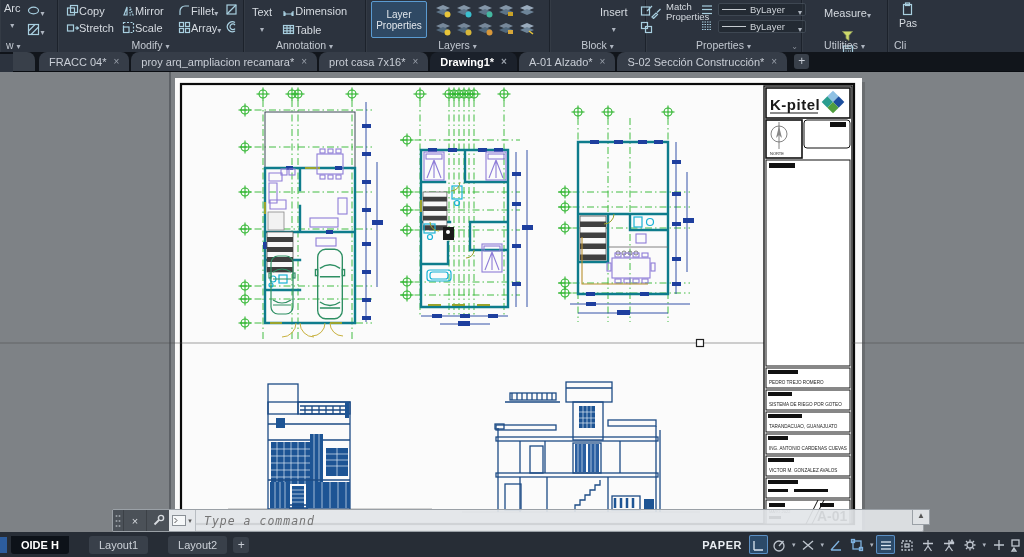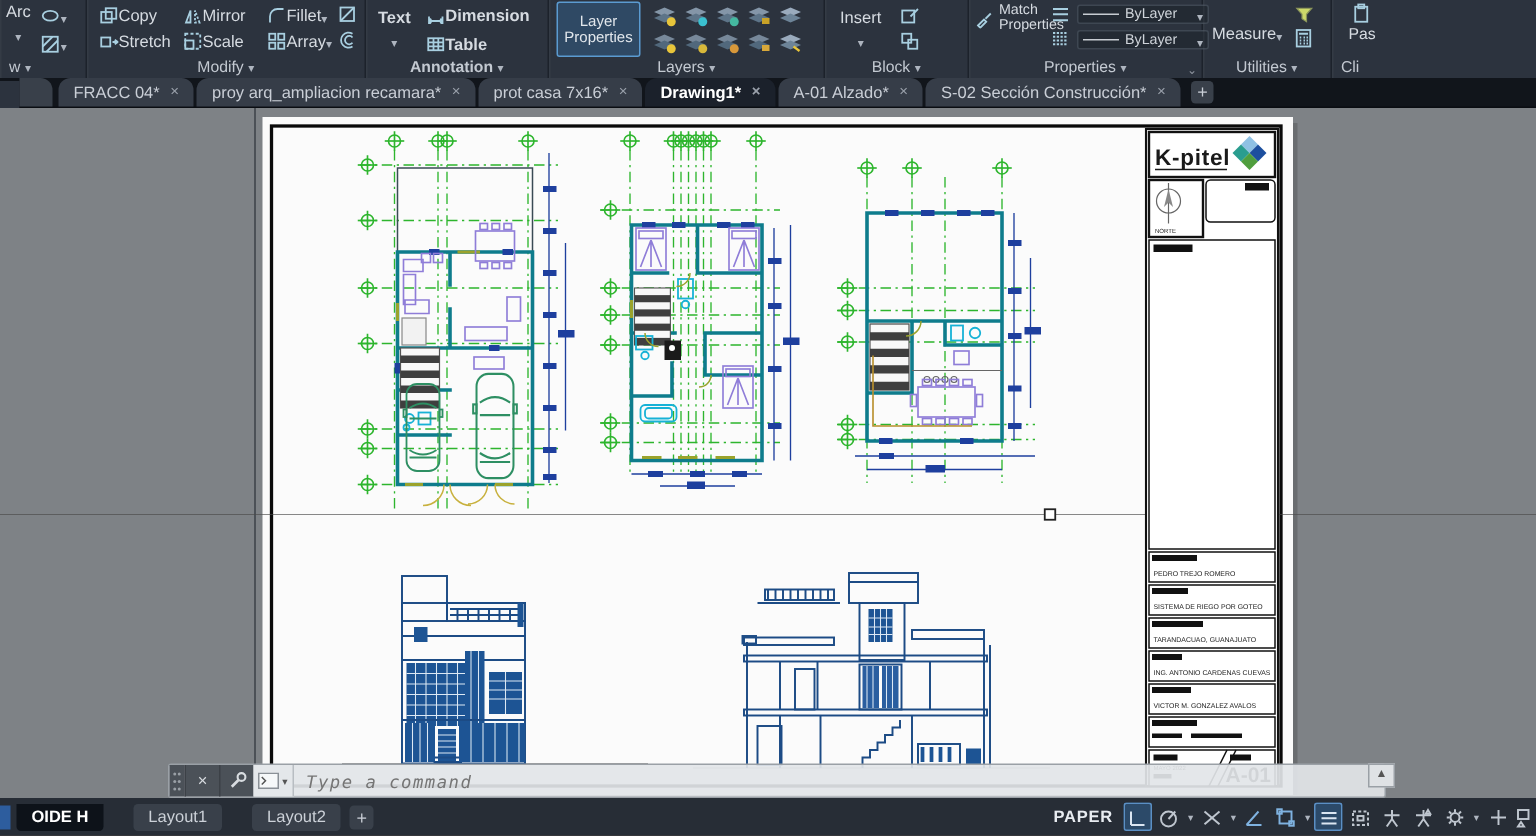--- a/index.html
+++ b/index.html
@@ -168,21 +168,21 @@
             <path d="M2,11 L11,2"></path>
           </svg>
         <svg class="micon" width="13" height="13">
             <path d="M10,2.5 A5,5 0 1 0 10,11"></path>
             <path d="M10,5 A2.8,2.8 0 1 0 10,8.5"></path>
           </svg>
       </div>
       <div class="pf"><span>Modify</span><span class="caret"></span></div>
     </div>
 
-    <div class="p" style="width:122px;font-weight:bold;">
+    <div class="p" style="width:122px;">
       <div style="display:flex;padding:2px 0 0 8px;gap:10px;">
         <div style="display:flex;flex-direction:column;align-items:center;padding-top:4px;">
           <span class="rlbl">Text</span>
           <span class="caret"></span>
         </div>
         <div style="display:flex;flex-direction:column;gap:2px;">
           <span class="rrow">
             <svg class="micon" width="13" height="13">
                 <path d="M2,10 H11 M3.5,8.5 L2,10 L3.5,11.5 M9.5,8.5 L11,10 L9.5,11.5 M2,7 V12 M11,7 V12"></path>
               </svg>
@@ -255,21 +255,21 @@
               <path d="M1,8 L8,5 L15,8 L8,11 Z" fill="#6d8498"></path>
               <path d="M10,9 L14,12" stroke="#e8c53a" stroke-width="1.5"></path>
             </svg>
         </div>
       </div>
       <div class="pf"><span>Layers</span><span class="caret"></span></div>
     </div>
 
     <div class="p" style="width:96px;">
       <div style="display:flex;padding:2px 0 0 10px;gap:12px;">
-        <div style="display:flex;flex-direction:column;align-items:center;padding-top:4px;">
+        <div style="display:flex;flex-direction:column;align-items:center;padding-top:4px;margin-left:40px;">
           <span class="rlbl">Insert</span>
           <span class="caret"></span>
         </div>
         <div style="display:flex;flex-direction:column;gap:4px;padding-top:2px;">
           <svg class="micon" width="14" height="13">
               <rect x="1.5" y="3" width="8" height="8"></rect>
               <path d="M7,7 L12,2" stroke="#d8b83a"></path>
             </svg>
           <svg class="micon" width="14" height="13">
               <rect x="1.5" y="1.5" width="6" height="6"></rect>
@@ -311,21 +311,21 @@
             <span class="caret"></span>
           </div>
         </div>
       </div>
       <div class="pf"><span>Properties</span><span class="caret"></span>
         <span style="position:absolute;right:3px;bottom:0;font-size:8px;color:#8a919b;">⌄</span></div>
     </div>
 
 
     <div class="p" style="width:86px;">
-      <div style="display:flex;padding:4px 0 0 6px;gap:8px;align-items:flex-end;">
+      <div style="display:flex;padding:4px 0 0 6px;gap:8px;align-items:center;flex-direction:column;">
         <span style="display:inline-flex;align-items:center;">
           <span class="rlbl">Measure</span>
             <span class="caret"></span>
         </span>
         <div style="display:flex;flex-direction:column;gap:3px;align-items:center;">
           <svg width="13" height="12">
               <path d="M1.5,1.5 H11.5 L8,5.5 V10.5 L5,8.5 V5.5 Z" fill="#cdd96a" stroke="#8a955a" stroke-width="0.8"></path>
             </svg>
           <svg class="micon" width="12" height="13">
               <rect x="1.5" y="1" width="9" height="11" fill="#e8ecef" stroke="#9aa"></rect>

